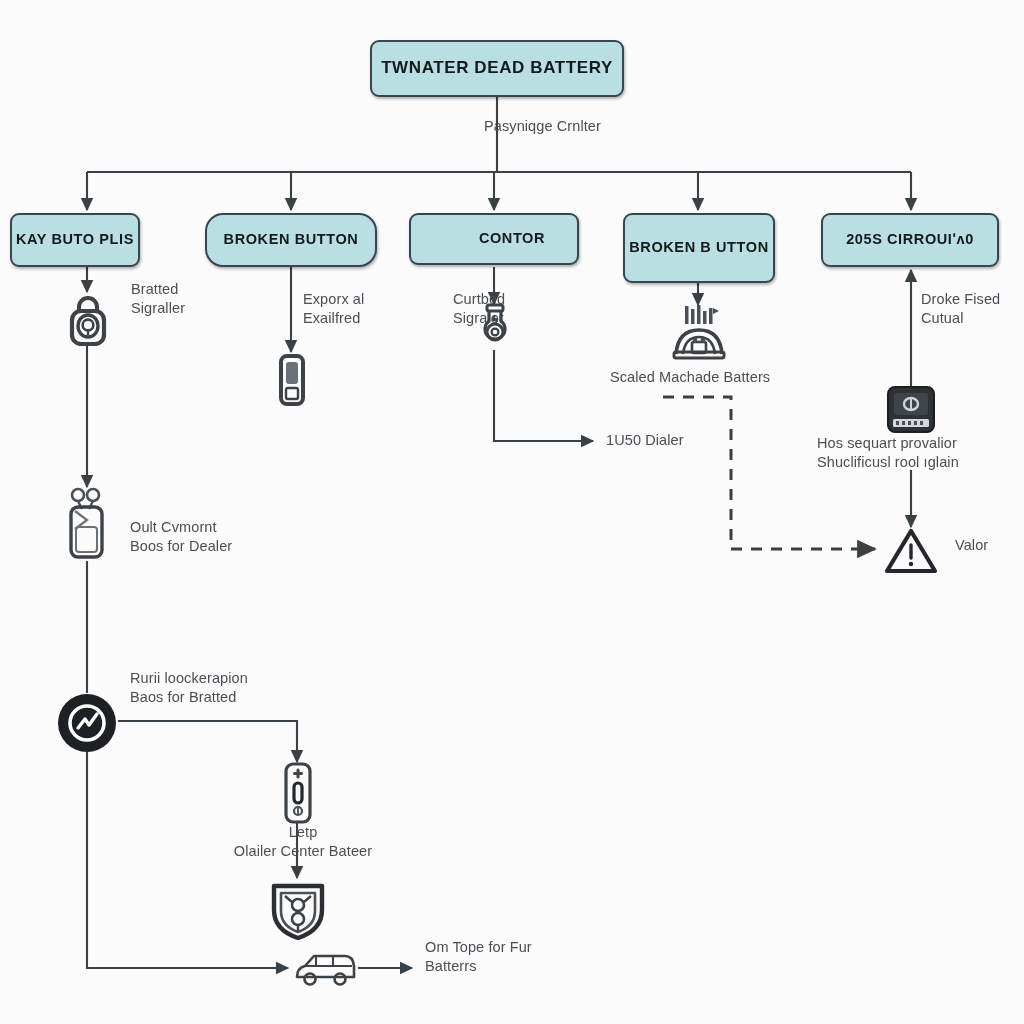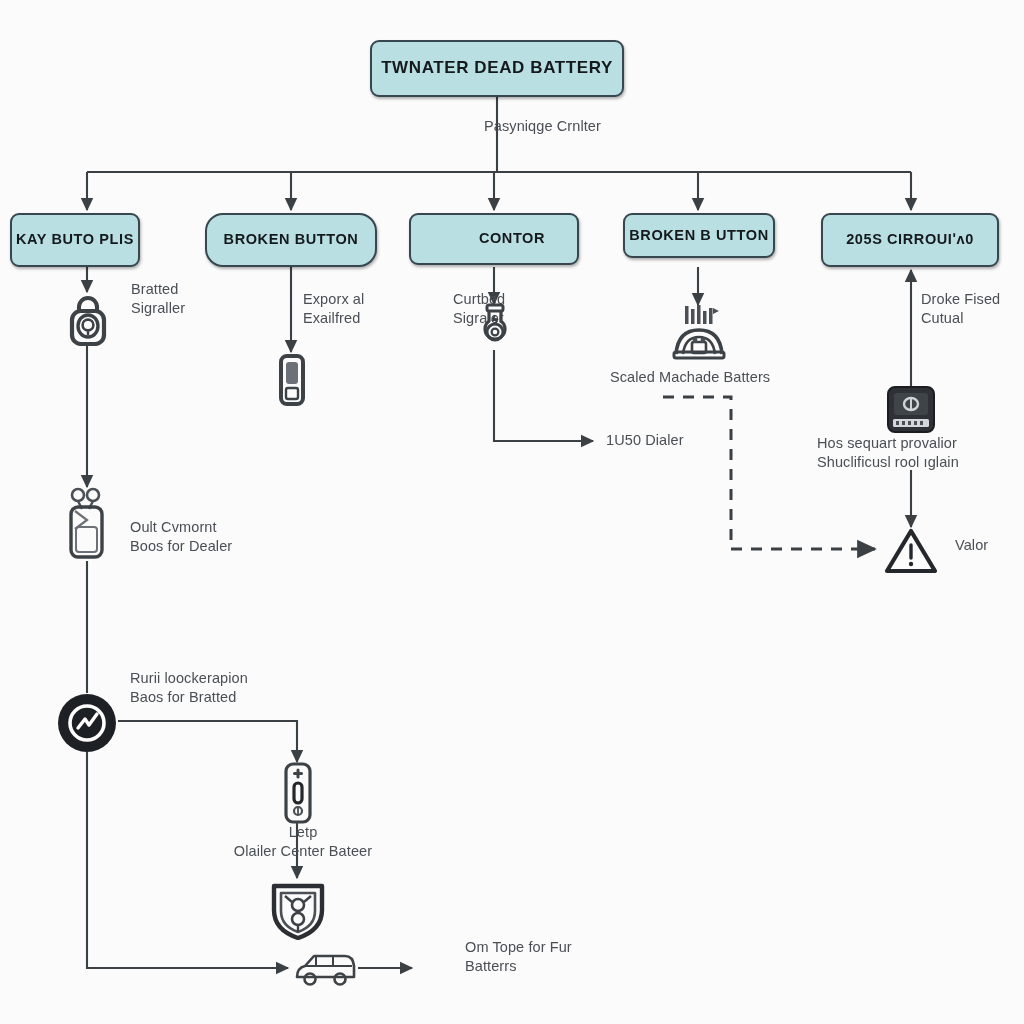--- a/index.html
+++ b/index.html
@@ -127,21 +127,21 @@
   </div>
 
   <div class="node-box lvl1-box" style="left:205px; top:213px; width:172px; height:54px;border-radius:18px;">
     <span class="node-label">BROKEN BUTTON</span>
   </div>
 
   <div class="node-box lvl1-box" style="left:409px; top:213px; width:170px; height:52px;padding-left:36px;">
     <span class="node-label">CONTOR</span>
   </div>
 
-  <div class="node-box lvl1-box" style="left:623px; top:213px; width:152px; height:45px;">
+  <div class="node-box lvl1-box" style="left:623px; top:213px; width:152px; height:70px;">
     <span class="node-label">BROKEN B UTTON</span>
   </div>
 
   <div class="node-box lvl1-box" style="left:821px; top:213px; width:178px; height:54px;">
     <span class="node-label">205S CIRROUIʹʌ0</span>
   </div>
 
   <div class="edge-label" style="left:484px; top:117px;">Pasyniqge Crnlter</div>
 
   <div class="edge-label" style="left:131px; top:280px;">Bratted
@@ -167,21 +167,21 @@
 Shuclificusl rool ıglain</div>
 
   <div class="edge-label" style="left:955px; top:536px;">Valor</div>
 
   <div class="edge-label" style="left:130px; top:669px;">Rurii loockerapion
 Baos for Bratted</div>
 
   <div class="edge-label" style="left:203px; top:823px; width:200px; text-align:center;">Letp
 Olailer Center Bateer</div>
 
-  <div class="edge-label" style="left:425px; top:938px;margin-left:40px;">Om Tope for Fur
+  <div class="edge-label" style="left:425px; top:938px;">Om Tope for Fur
 Batterrs</div>
 
   <div class="icon-holder" style="left:62px; top:292px; width:52px; height:54px;">
     <svg viewBox="0 0 52 54" width="52" height="54">
       <path d="M17 20 v-5 a9 9 0 0 1 18 0 v5" fill="none" stroke="#3d4247" stroke-width="4"></path>
       <rect x="10" y="19" width="32" height="33" rx="9" fill="none" stroke="#3d4247" stroke-width="4.2"></rect>
       <ellipse cx="26" cy="34" rx="10" ry="11" fill="none" stroke="#3d4247" stroke-width="3.4"></ellipse>
       <circle cx="26" cy="33" r="5.4" fill="none" stroke="#3d4247" stroke-width="2.6"></circle>
       <path d="M26 38 v5" stroke="#3d4247" stroke-width="2.4"></path>
     </svg>

